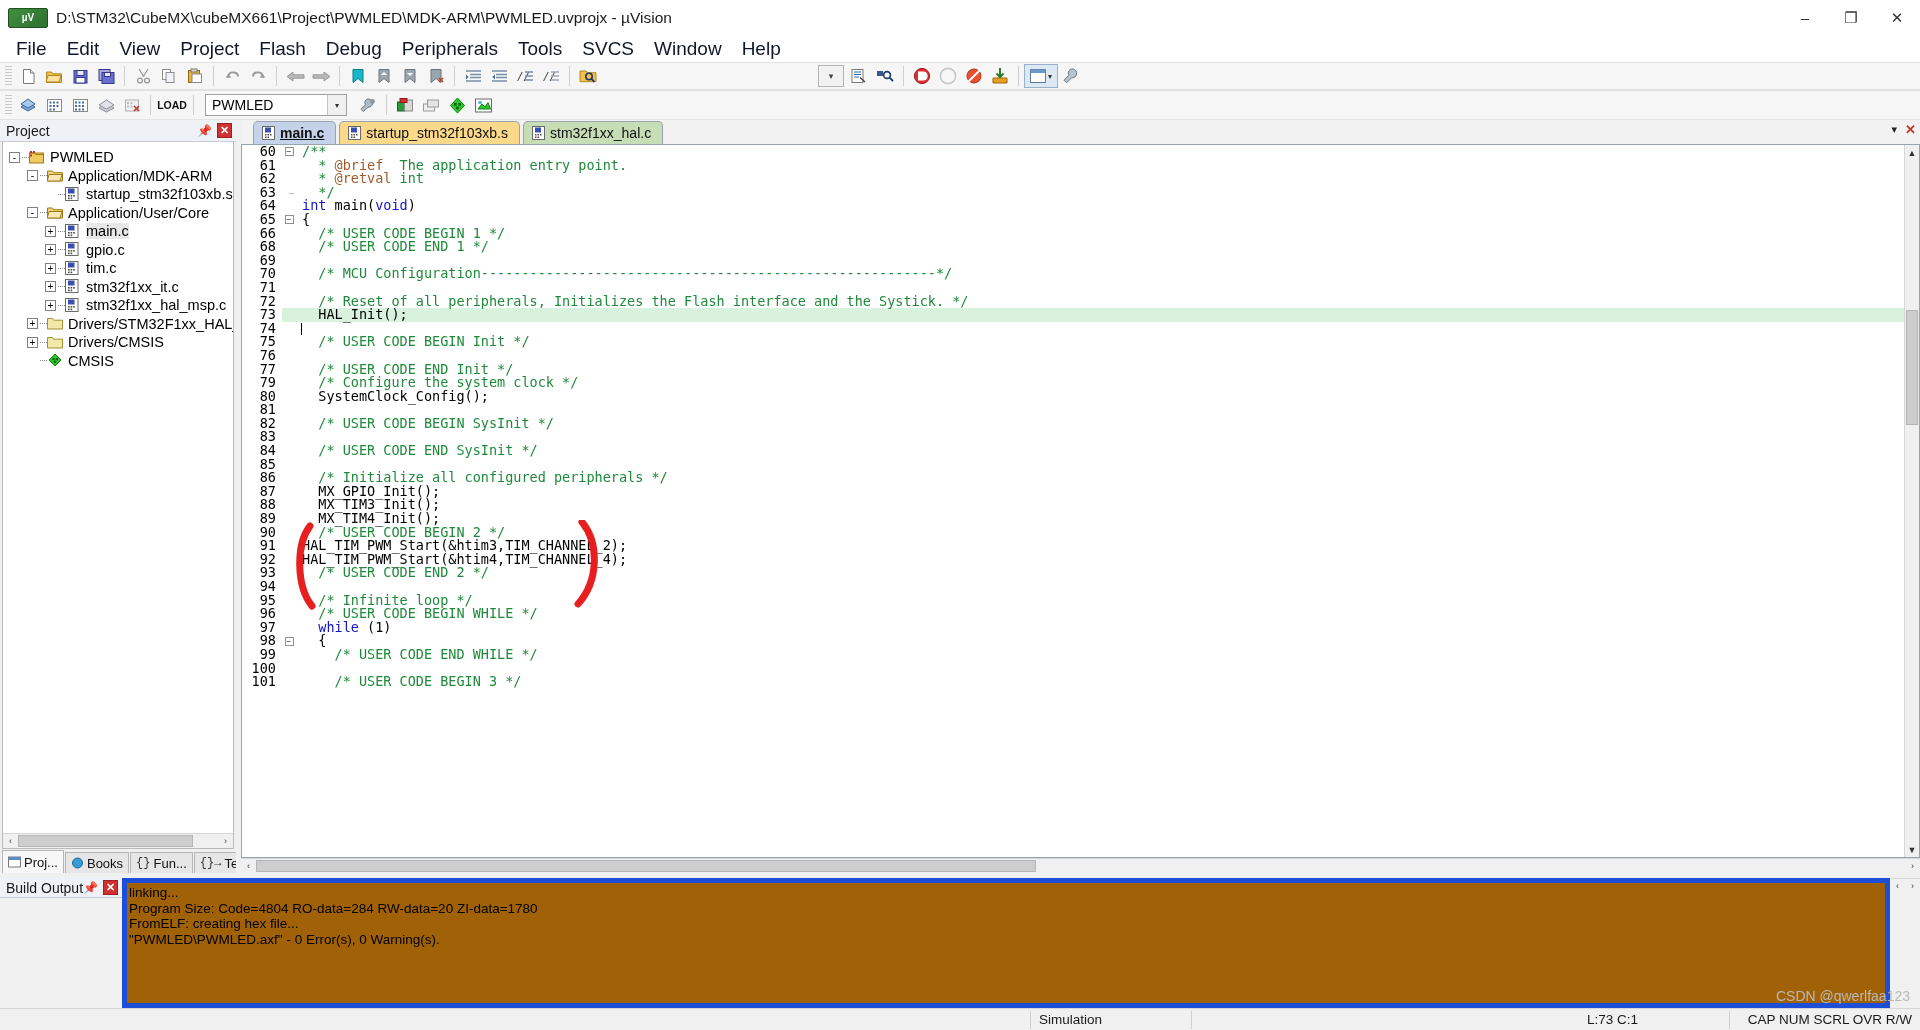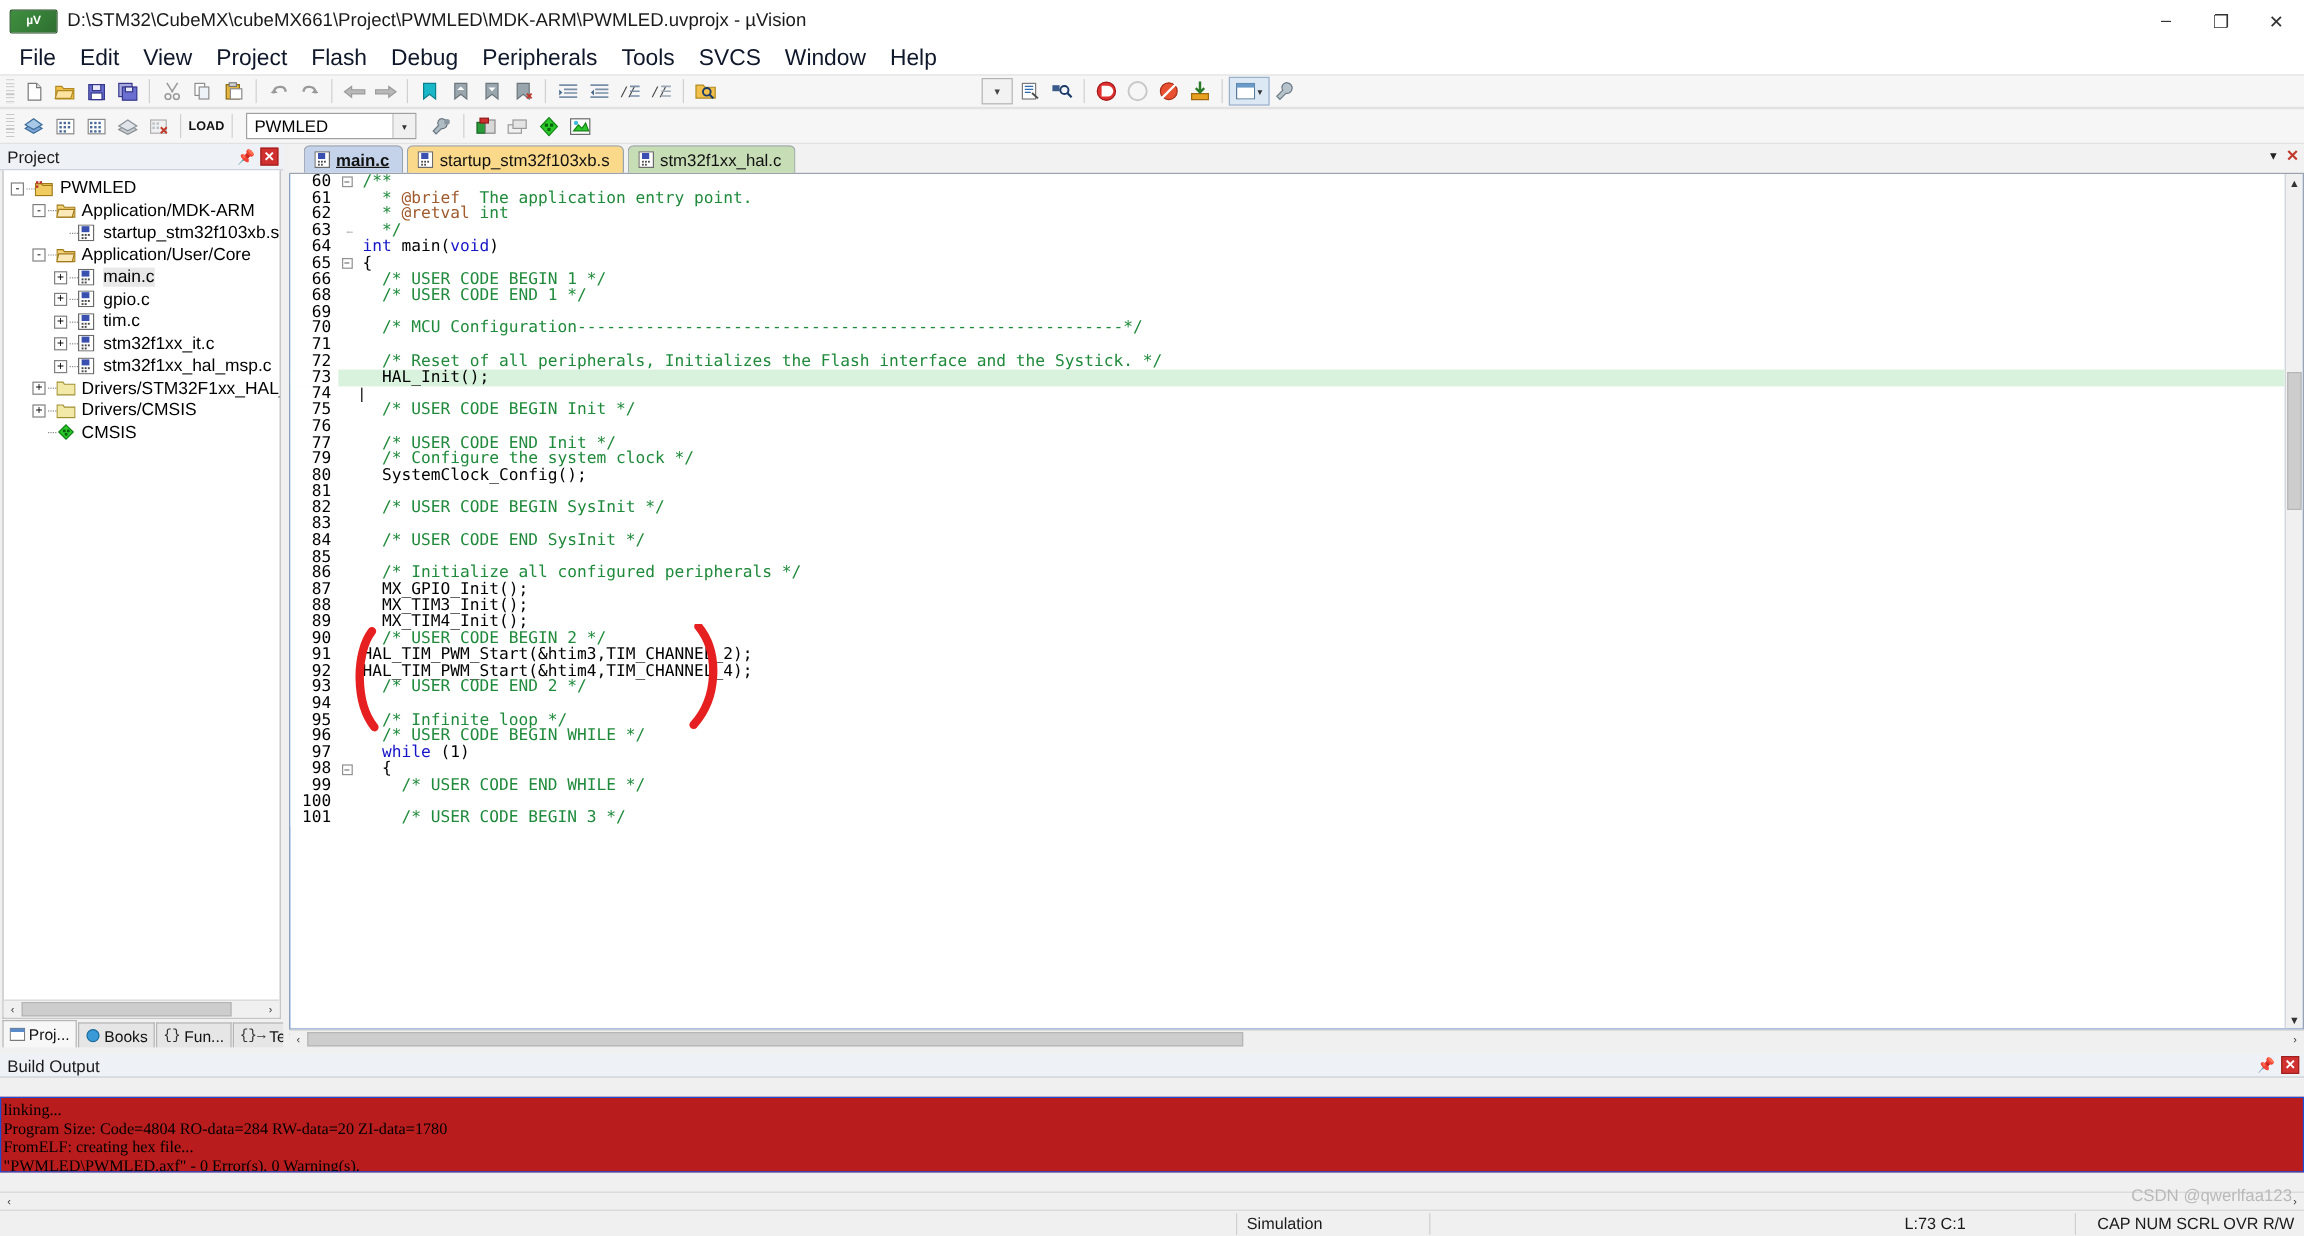--- a/index.html
+++ b/index.html
@@ -138,21 +138,21 @@
   }
   .etab.main { background:#c5d3ea; }
   .etab.startup { background:#fad98a; }
   .etab.hal { background:#c6ddb6; }
   .etab .nm { color:#111; }
   .etab.main .nm { font-weight:bold; text-decoration:underline; }
   .tabrow-right { position:absolute; right:4px; top:2px; display:flex; align-items:center; gap:8px; }
   .tabrow-right span { font-size:11px; color:#222; }
   .tabrow-right .x { color:#c0392b; font-weight:bold; font-size:13px; }
 
-  .editor-wrap { flex:1 1 auto; display:flex; min-height:0; background:#3b82f6; border:1px solid #9aa3ad; border-top:none; }
+  .editor-wrap { flex:1 1 auto; display:flex; min-height:0; background:#a16207; border:1px solid #9aa3ad; border-top:none; }
   .editor {
     flex:1 1 auto; position:relative; overflow:hidden; background:#ffffff;
     font-family:"DejaVu Sans Mono","Liberation Mono",monospace;
     font-size:13.5px; line-height:13.6px;
   }
   .code-line { display:flex; height:13.6px; align-items:center; white-space:pre; }
   .ln {
     width:40px; text-align:right; padding-right:6px; color:#000; flex:none;
     background:#ffffff;
   }
@@ -184,29 +184,29 @@
     height:15px; background:#f0f0f0; border-top:1px solid #d6d6d6;
     display:flex; align-items:center; flex:none;
   }
   .ed-hscroll .arw { width:15px; height:14px; font-size:9px; color:#333; display:flex; align-items:center; justify-content:center; }
   .ed-hscroll .thumb { height:12px; background:#cdcdcd; border:1px solid #b5b5b5; }
 
   .annot { position:absolute; pointer-events:none; }
 
   
   .hsplit { height:5px; background:#f0f0f0; flex:none; }
-  .buildpane { height:130px; display:flex; flex-direction:column; flex:none; background:#f0f0f0;gap:16px; }
+  .buildpane { height:130px; display:flex; flex:none; background:#f0f0f0; }
   .build-head {
     height:20px; background:#eef1f6; display:flex; align-items:center;
     border-bottom:1px solid #c8ccd4; padding-left:6px; flex:none;
   }
   .build-title { font-size:14px; color:#1a1a1a; flex:1 1 auto; }
   .build-body {
-    flex:1 1 auto; background:#b91c1c; border:1px solid #1d4ed8; margin:0 0 0 0;
-    font-family:Liberation Serif, serif; font-size:13.5px;
+    flex:1 1 auto; background:#a16207; border:5px solid #1d4ed8; margin:0 0 0 0;
+    font-family:Liberation Sans, sans-serif; font-size:13.5px;
     line-height:15.5px; color:#000; padding:2px 0 0 2px; overflow:hidden; position:relative;
   }
   .build-hscroll {
     height:15px; background:#f0f0f0; border-top:1px solid #d6d6d6;
     display:flex; align-items:center; flex:none;
   }
   .build-hscroll .arw { width:15px; height:14px; font-size:9px; color:#333; display:flex; align-items:center; justify-content:center; }
 
   
   .statusbar {

